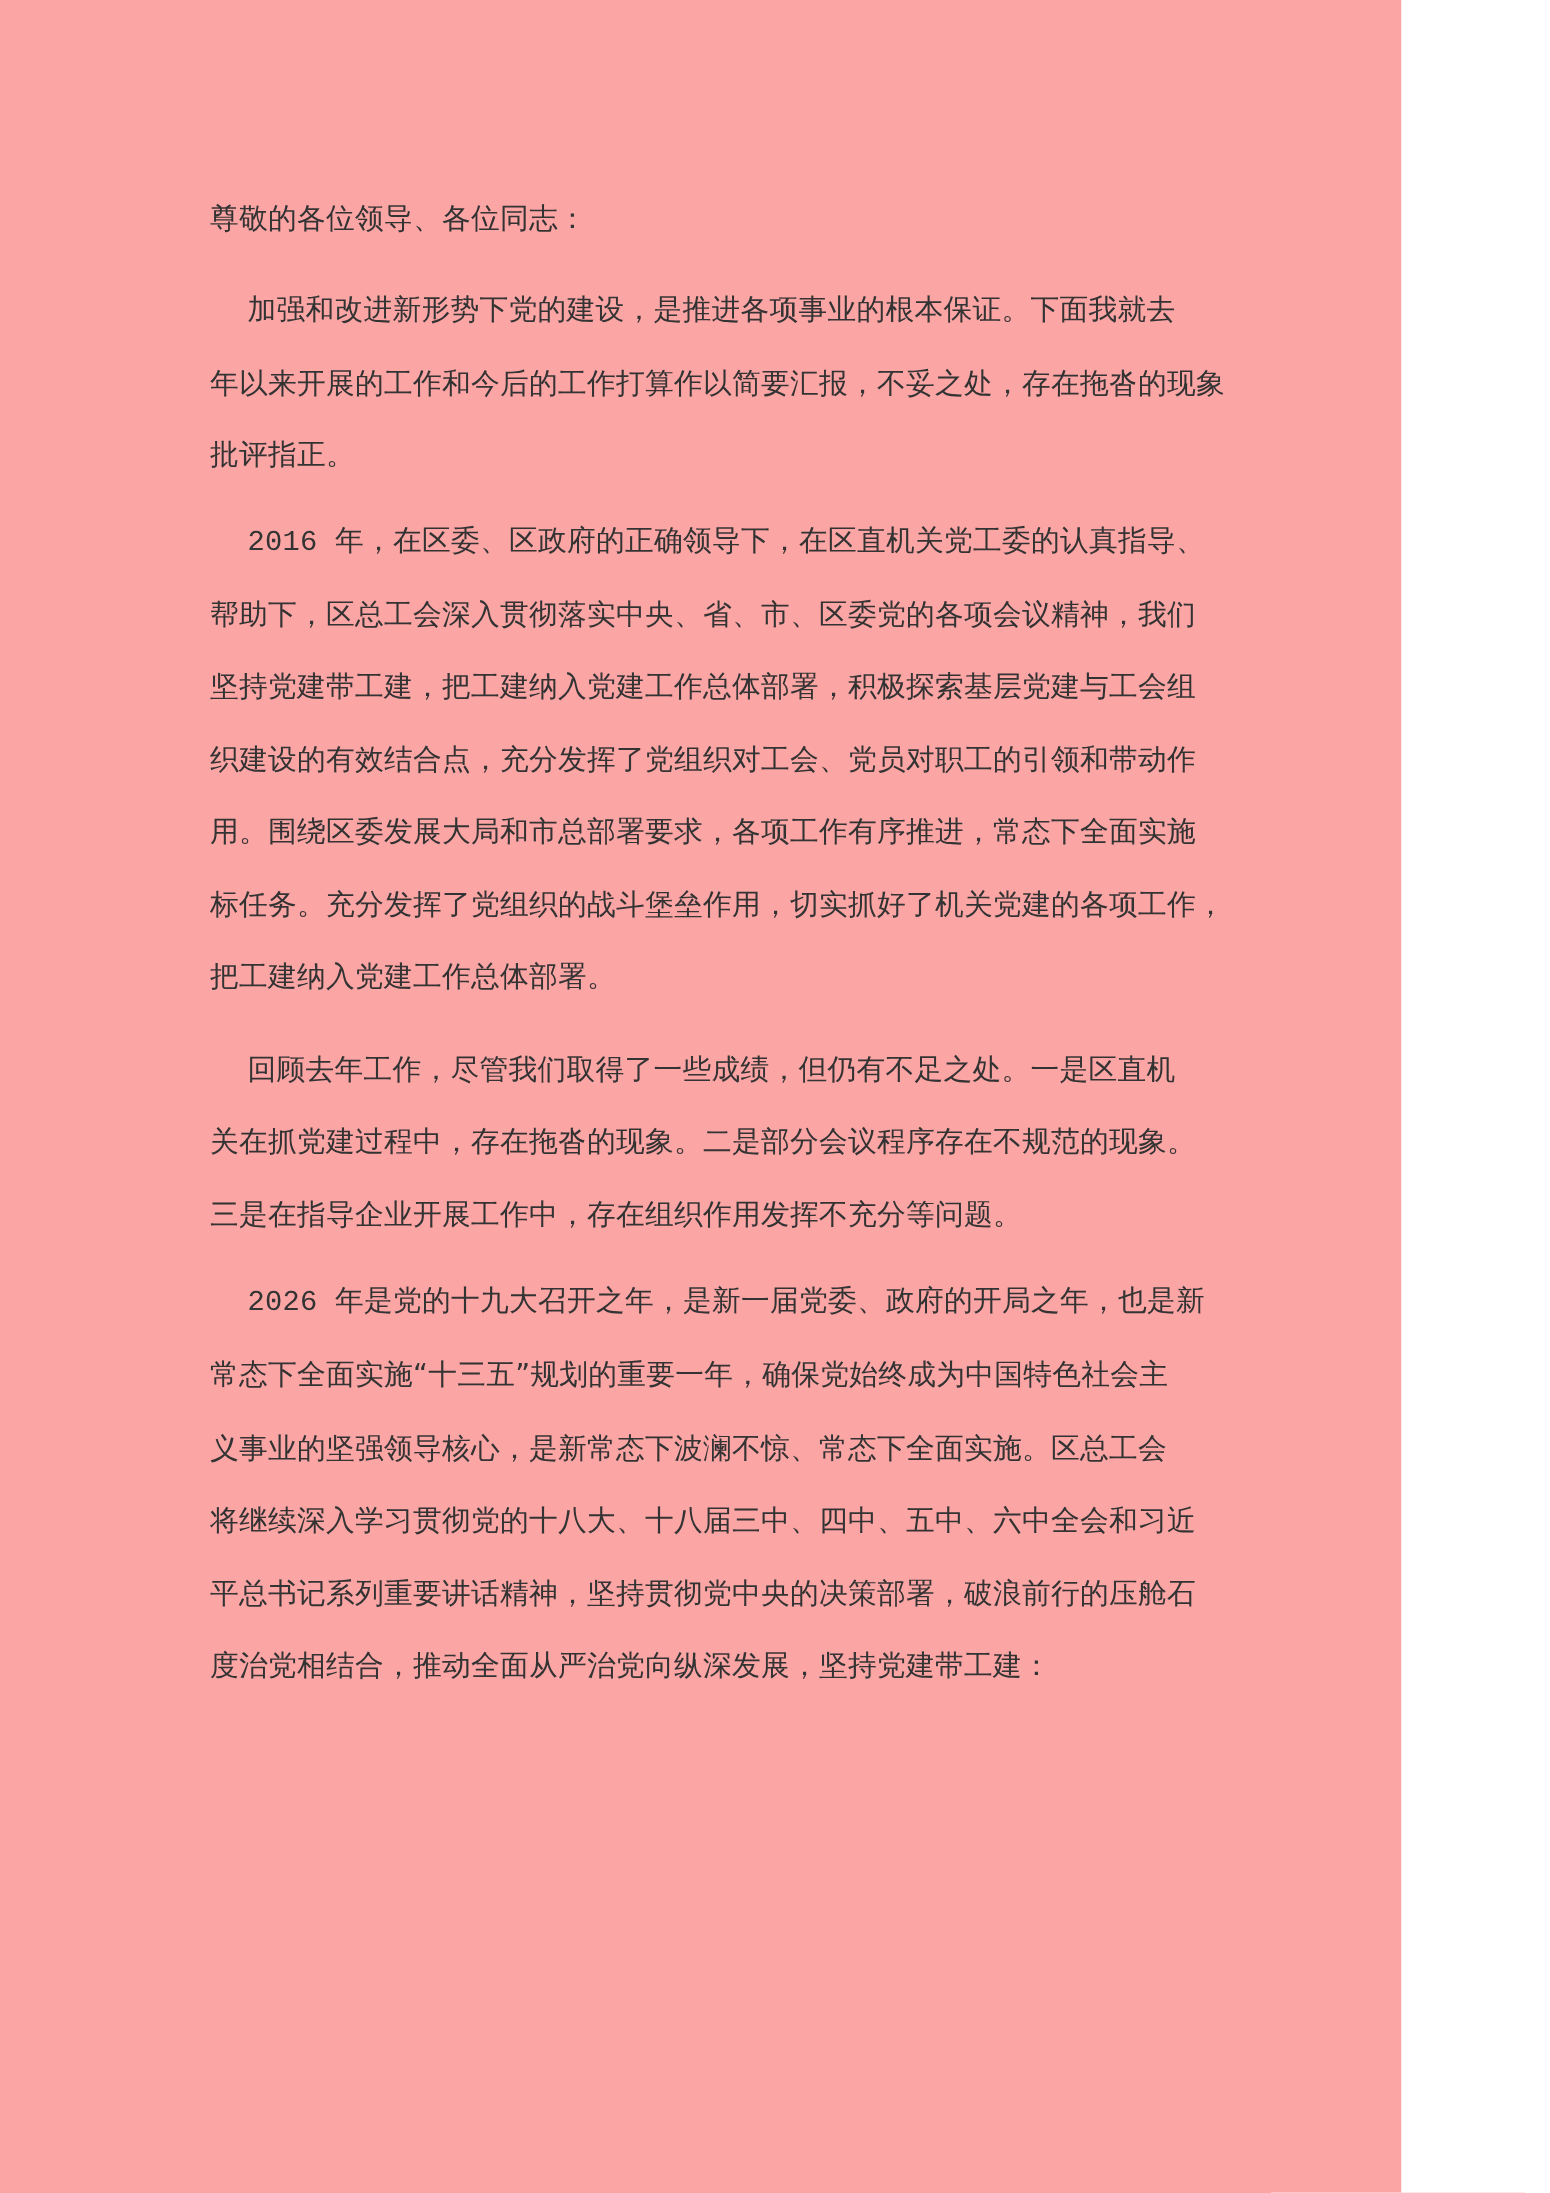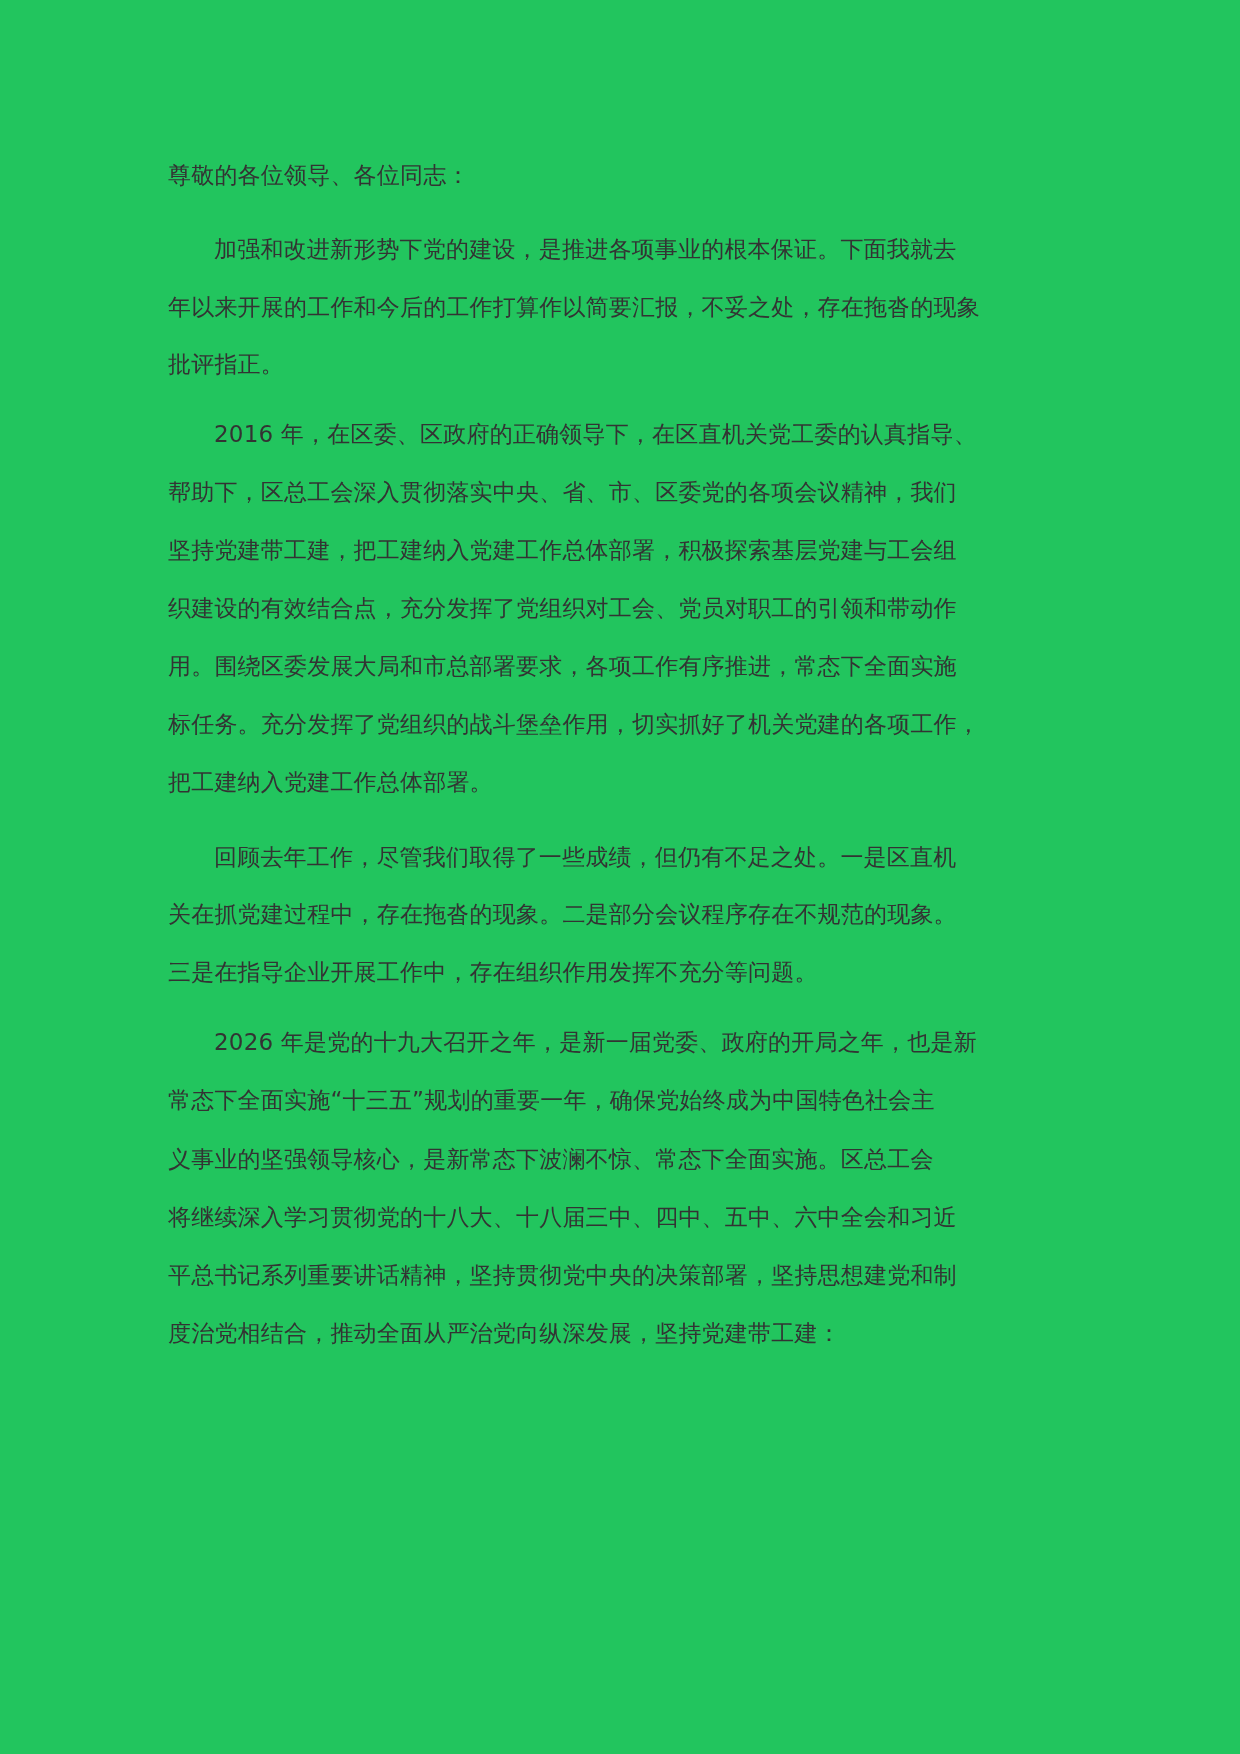--- a/index.html
+++ b/index.html
@@ -1,28 +1,28 @@
 <!DOCTYPE html>
 <html><head>
   <meta charset="utf-8">
   <style>
     html, body { margin: 0; padding: 0; background: #ffffff; }
     body { width: 1240px; height: 1754px; position: relative; overflow: hidden; }
-    .page { position: absolute; left: 0; top: 0; width: 1240px; height: 1754px; background: #22c55e; }
+    .page { position: absolute; left: 0; top: 0; width: 1121px; height: 1754px; background: #fca5a5; }
     .line {
       position: absolute;
       left: 168px;
       font-family: "DejaVu Sans", "Liberation Sans", sans-serif;
       font-size: 23px;
       color: #333333;
       white-space: nowrap;
       line-height: 30px;
       letter-spacing: 0.2px;
     }
-    .indent { left: 214px; }
+    .indent { left: 198px; font-family: Liberation Mono, monospace; }
   </style>
 </head>
 <body>
 
 <div class="page">
   <div class="line" style="top:160px">尊敬的各位领导、各位同志：</div>
 
   <div>
     <div class="line indent" style="top:234px">加强和改进新形势下党的建设，是推进各项事业的根本保证。下面我就去</div>
     <div class="line" style="top:292px">年以来开展的工作和今后的工作打算作以简要汇报，不妥之处，存在拖沓的现象</div>
@@ -43,16 +43,16 @@
     <div class="line indent" style="top:842px">回顾去年工作，尽管我们取得了一些成绩，但仍有不足之处。一是区直机</div>
     <div class="line" style="top:899px">关在抓党建过程中，存在拖沓的现象。二是部分会议程序存在不规范的现象。</div>
     <div class="line" style="top:957px">三是在指导企业开展工作中，存在组织作用发挥不充分等问题。</div>
   </div>
 
   <div>
     <div class="line indent" style="top:1027px">2026 年是党的十九大召开之年，是新一届党委、政府的开局之年，也是新</div>
     <div class="line" style="top:1085px">常态下全面实施“十三五”规划的重要一年，确保党始终成为中国特色社会主</div>
     <div class="line" style="top:1144px">义事业的坚强领导核心，是新常态下波澜不惊、常态下全面实施。区总工会</div>
     <div class="line" style="top:1202px">将继续深入学习贯彻党的十八大、十八届三中、四中、五中、六中全会和习近</div>
-    <div class="line" style="top:1260px">平总书记系列重要讲话精神，坚持贯彻党中央的决策部署，坚持思想建党和制</div>
+    <div class="line" style="top:1260px">平总书记系列重要讲话精神，坚持贯彻党中央的决策部署，破浪前行的压舱石</div>
     <div class="line" style="top:1318px">度治党相结合，推动全面从严治党向纵深发展，坚持党建带工建：</div>
   </div>
 </div>
 
 </body></html>

